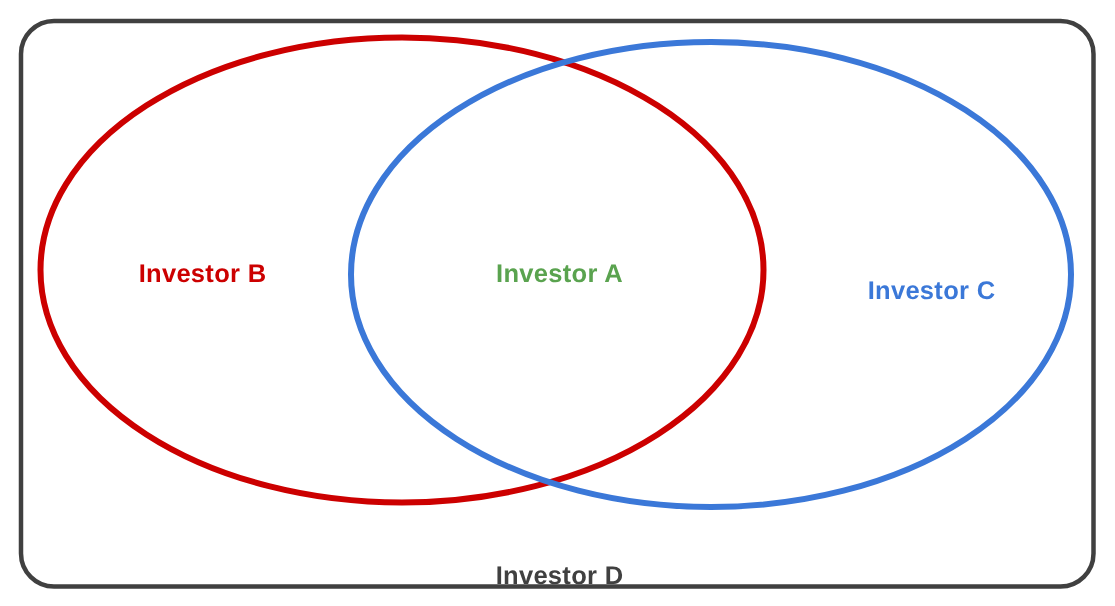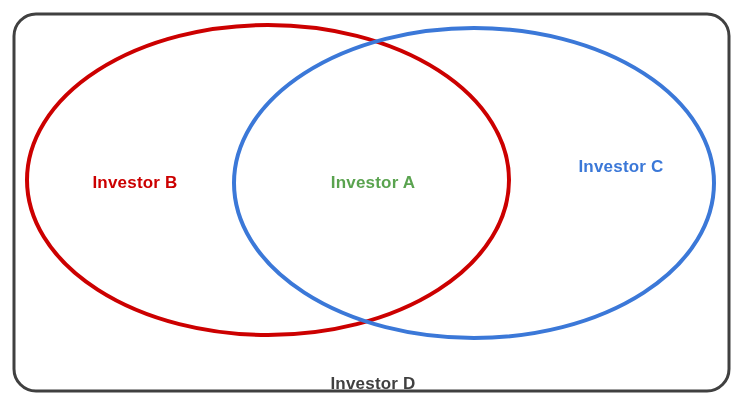--- a/index.html
+++ b/index.html
@@ -29,21 +29,21 @@
     font-weight: bold;
     font-size: 17px;
     letter-spacing: 0.2px;
     white-space: nowrap;
     text-align: center;
     transform: translate(-50%, -50%);
     user-select: none;
   }
   #label-b { left: 135px; top: 183px; }
   #label-a { left: 373px; top: 183px; }
-  #label-c { left: 621px; top: 167px; text-align: right; }
+  #label-c { left: 621px; top: 194px; text-align: right; }
   #label-d { left: 373px; top: 364px; }
 </style>
 </head>
 <body>
 
 <div id="canvas">
 
   <svg id="venn-svg" viewBox="0 0 743 404">
     <rect x="14" y="14" width="715" height="377" rx="22" ry="22" fill="none" stroke="#404040" stroke-width="3"></rect>
     <ellipse cx="268" cy="180" rx="241" ry="155" fill="none" stroke="#cc0000" stroke-width="4"></ellipse>

